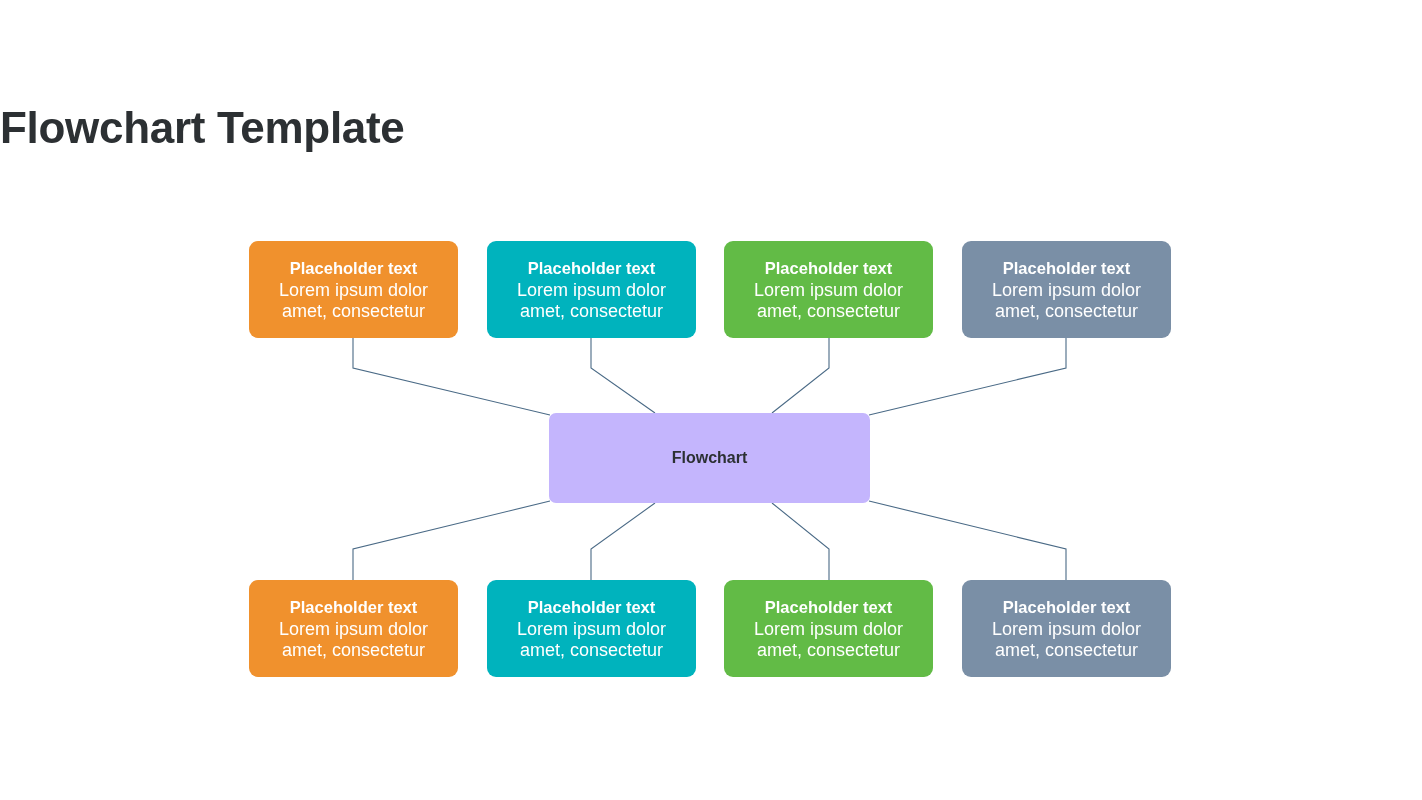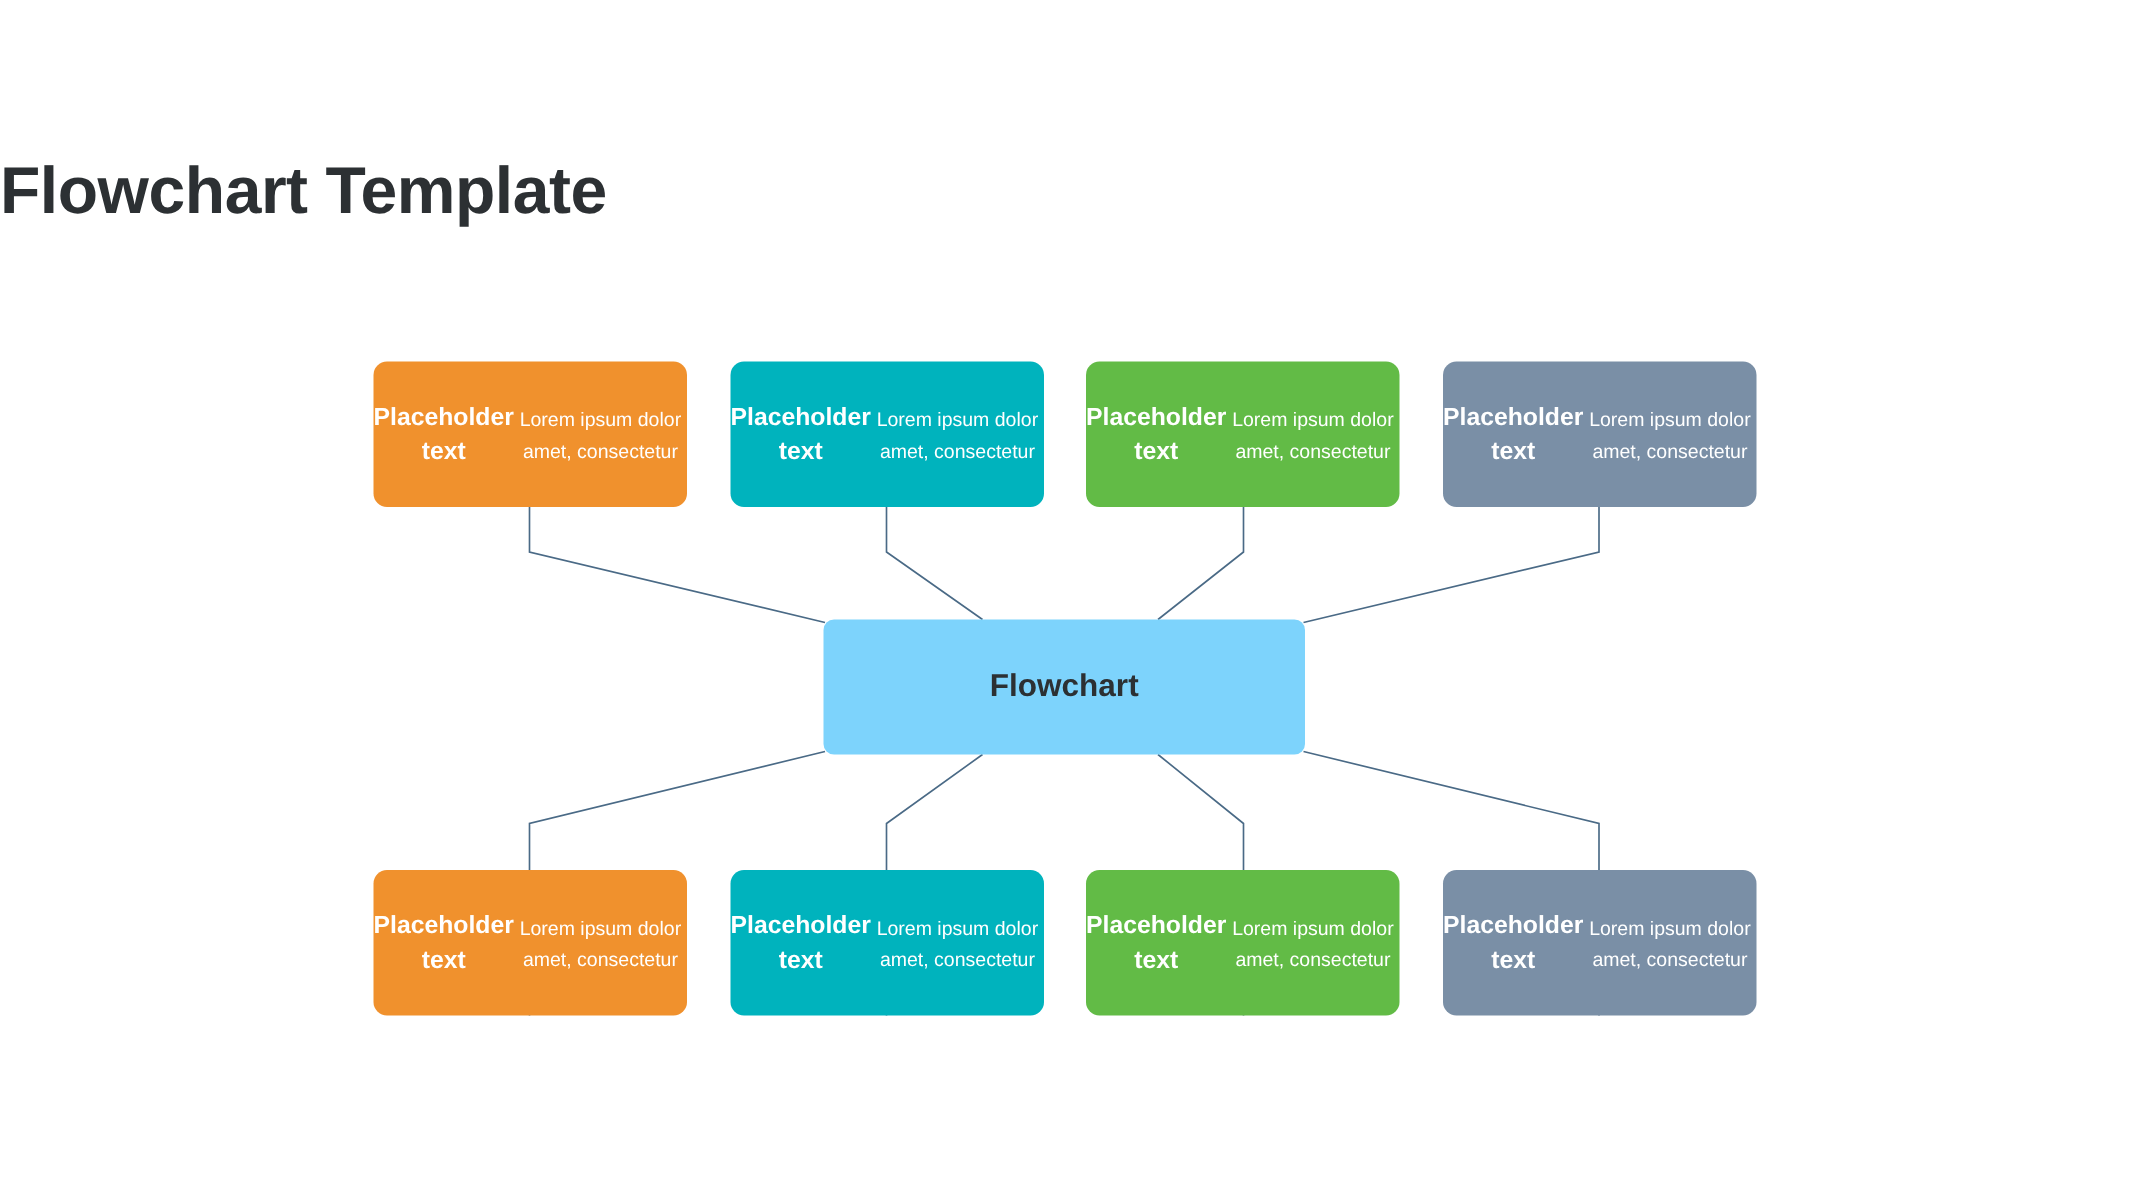--- a/index.html
+++ b/index.html
@@ -35,49 +35,50 @@
     font-size: 44px;
     font-weight: bold;
     color: #2c3033;
     letter-spacing: -0.3px;
   }
   .node {
     position: absolute;
     border-radius: 9px;
     box-sizing: border-box;
     display: flex;
+    flex-direction: column;
     align-items: center;
     justify-content: center;
     text-align: center;
     color: #ffffff;
   }
   .node .node-title {
     font-size: 16.5px;
     font-weight: bold;
     line-height: 23px;
   }
   .node .node-body {
-    font-size: 13px;
+    font-size: 18px;
     font-weight: normal;
     line-height: 21px;
     max-width: 175px;
   }
   .center-node {
     position: absolute;
     left: 549px;
     top: 413px;
     width: 321px;
     height: 90px;
-    background: #7dd3fc;
+    background: #c4b5fd;
     border-radius: 7px;
     display: flex;
     align-items: center;
     justify-content: center;
     color: #2c3033;
-    font-size: 21px;
+    font-size: 16px;
     font-weight: bold;
   }
 </style>
 </head>
 <body>
 
 <div id="stage">
 
   <div id="title">Flowchart Template</div>
 

